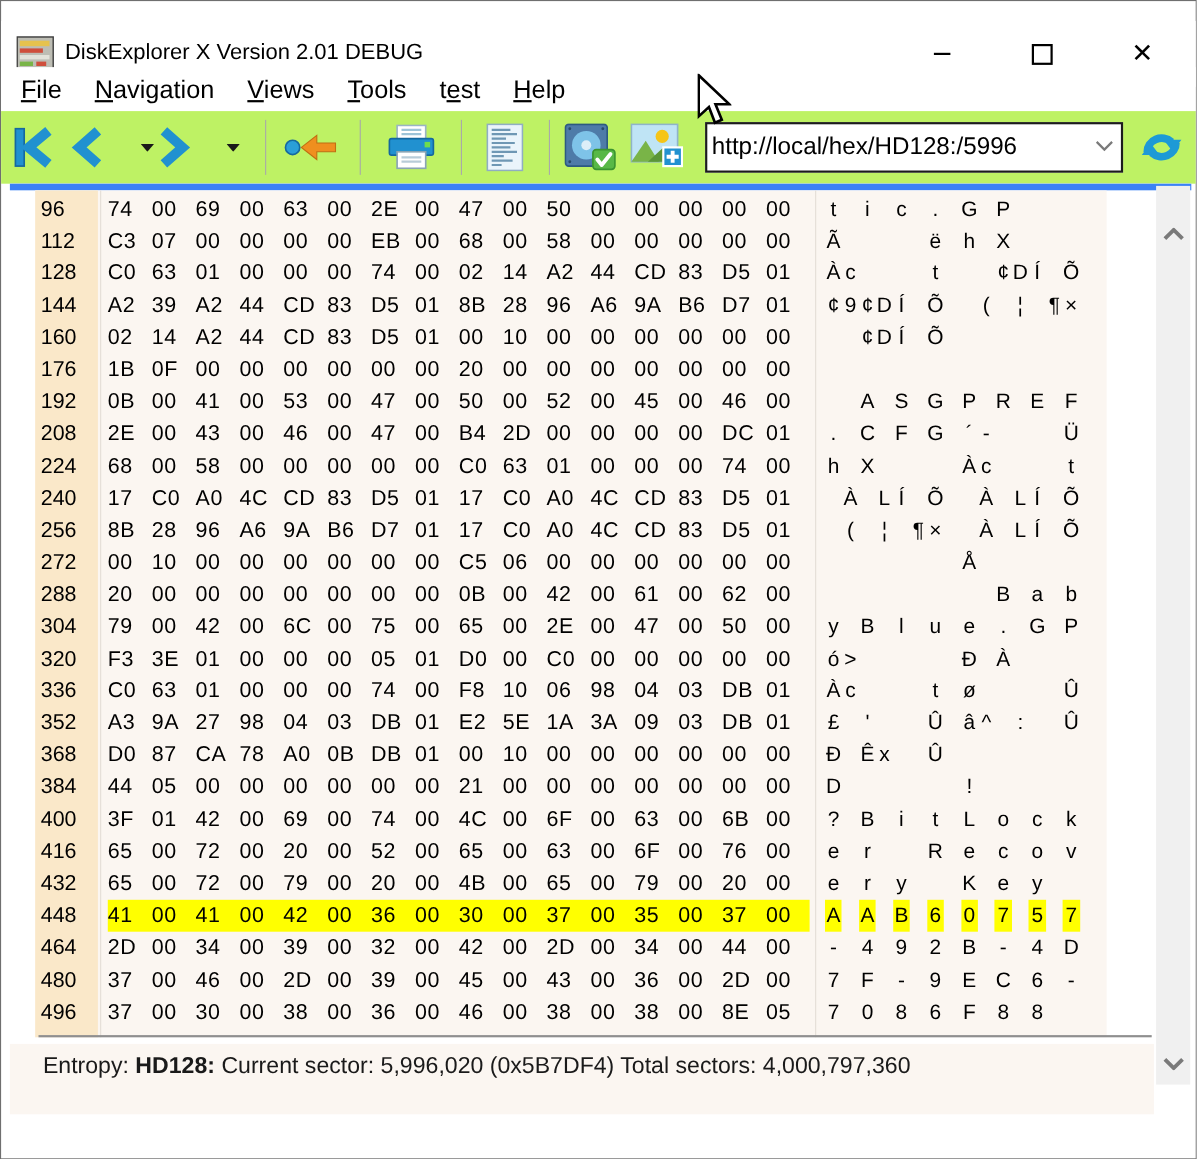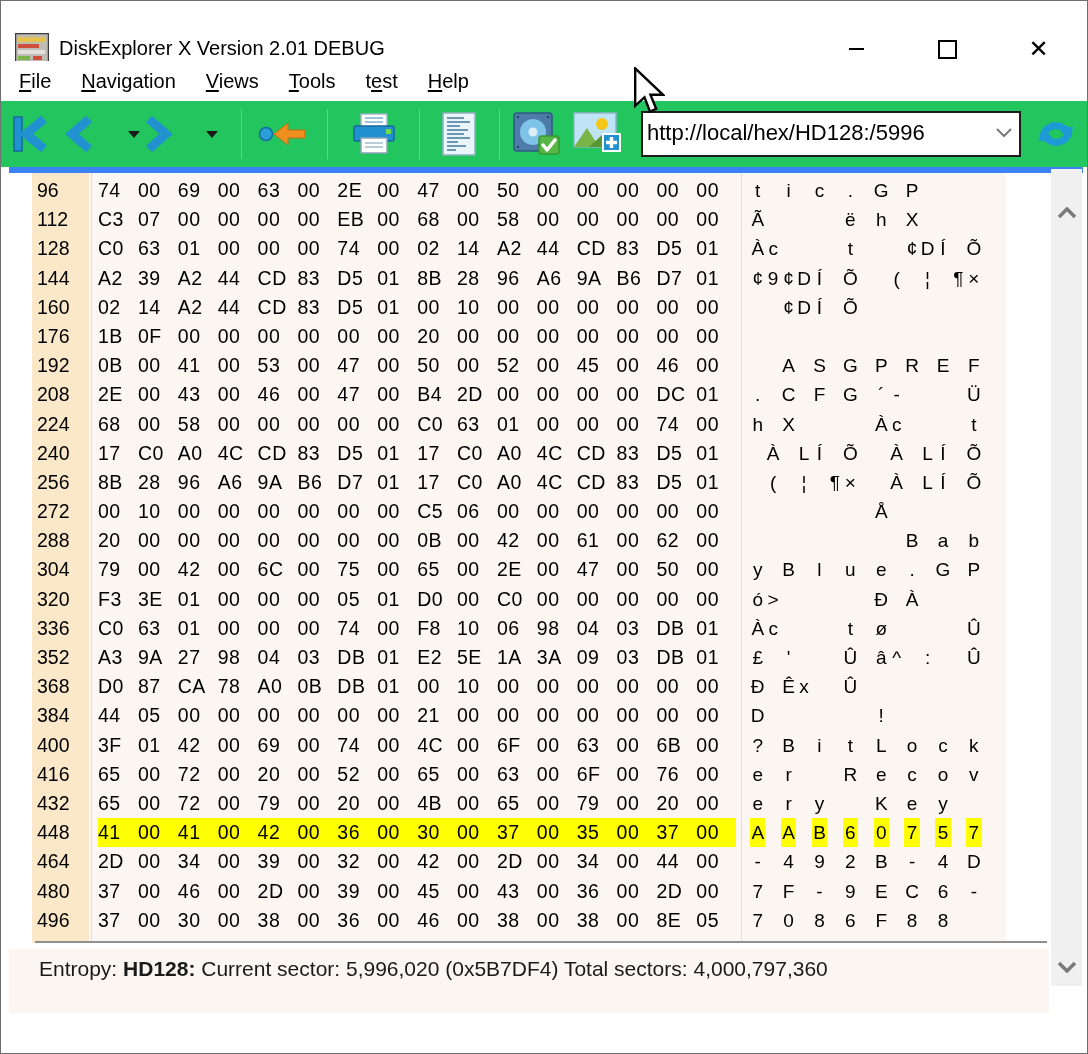--- a/index.html
+++ b/index.html
@@ -13,25 +13,25 @@
   .winbtn{position:absolute;top:8px;width:47px;height:44px;display:flex;align-items:center;justify-content:center;}
   .winbtn.min{left:832px;}
   .winbtn.max{left:923px;}
   .winbtn.close{left:1014px;}
   .glyph-min{width:15px;height:0;border-top:2px solid #000;}
   .glyph-max{width:15px;height:15px;border:2px solid #000;}
   .glyph-close{font-size:24px;line-height:20px;color:#000;font-weight:400;}
 
   
   .menubar{position:absolute;left:0;top:60px;width:100%;height:40px;background:#fff;display:flex;align-items:center;padding-left:18px;box-sizing:border-box;column-gap:30px;}
-  .mi{font-size:20px;color:#000;white-space:nowrap;cursor:default;}
+  .mi{font-size:23px;color:#000;white-space:nowrap;cursor:default;}
   .mi u{text-underline-offset:2px;}
 
   
-  .toolbar{position:absolute;left:0;top:100px;width:100%;height:66px;background:#22c55e;}
+  .toolbar{position:absolute;left:0;top:100px;width:100%;height:66px;background:#bef264;}
   .tbtn{position:absolute;top:8px;height:50px;display:flex;align-items:center;justify-content:center;}
   .tsep{position:absolute;top:8px;width:1px;height:50px;background:#a9a9a9;}
   .addressbox{position:absolute;left:640px;top:10px;width:380px;height:46px;border:2px solid #1c1c1c;background:#fff;box-sizing:border-box;}
   .addressbox input{position:absolute;left:4px;top:1px;width:330px;height:38px;border:none;outline:none;font-size:22px;font-family:"Liberation Sans",sans-serif;color:#000;background:transparent;padding:0;}
   .combo-chev{position:absolute;right:6px;top:14px;}
   .refresh{position:absolute;left:1030px;top:10px;width:50px;height:46px;display:flex;align-items:center;justify-content:center;}
 
   
   .hexview{position:absolute;left:8px;top:166px;width:1074px;height:776px;background:#fff;border-top:6px solid #3b82f6;box-sizing:border-box;overflow:hidden;}
   .warmbg{position:absolute;left:23px;top:0;width:974px;height:774px;background:#fbf6f1;}

